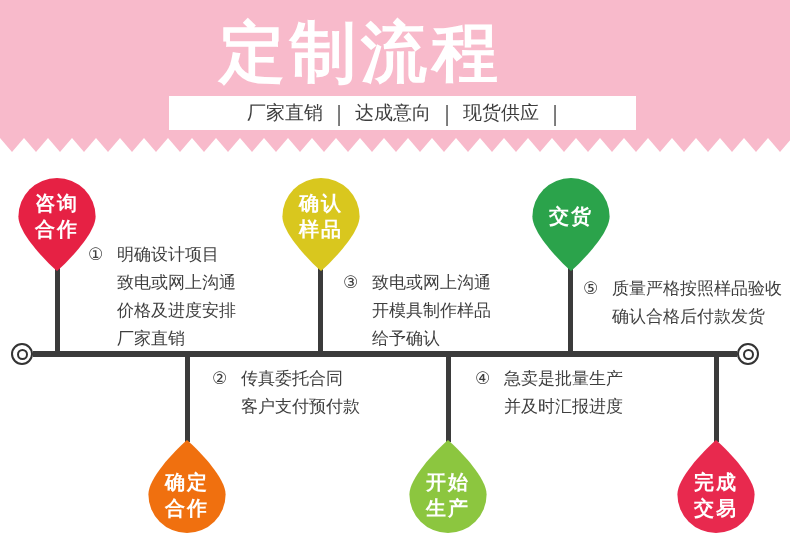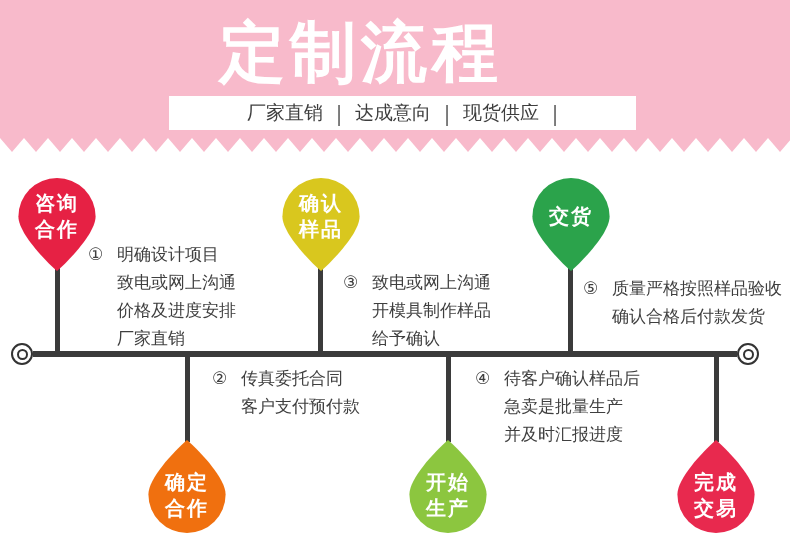--- a/index.html
+++ b/index.html
@@ -147,21 +147,20 @@
     <span class="num">③</span>
     <div class="lines">
       <div>致电或网上沟通</div>
       <div>开模具制作样品</div>
       <div>给予确认</div>
     </div>
   </div>
   <div class="step" style="left:475px;top:364px;">
     <span class="num">④</span>
     <div class="lines">
-      <div>待客户确认样品后</div>
       <div>急卖是批量生产</div>
       <div>并及时汇报进度</div>
     </div>
   </div>
   <div class="step" style="left:583px;top:274px;">
     <span class="num">⑤</span>
     <div class="lines">
       <div>质量严格按照样品验收</div>
       <div>确认合格后付款发货</div>
     </div>

